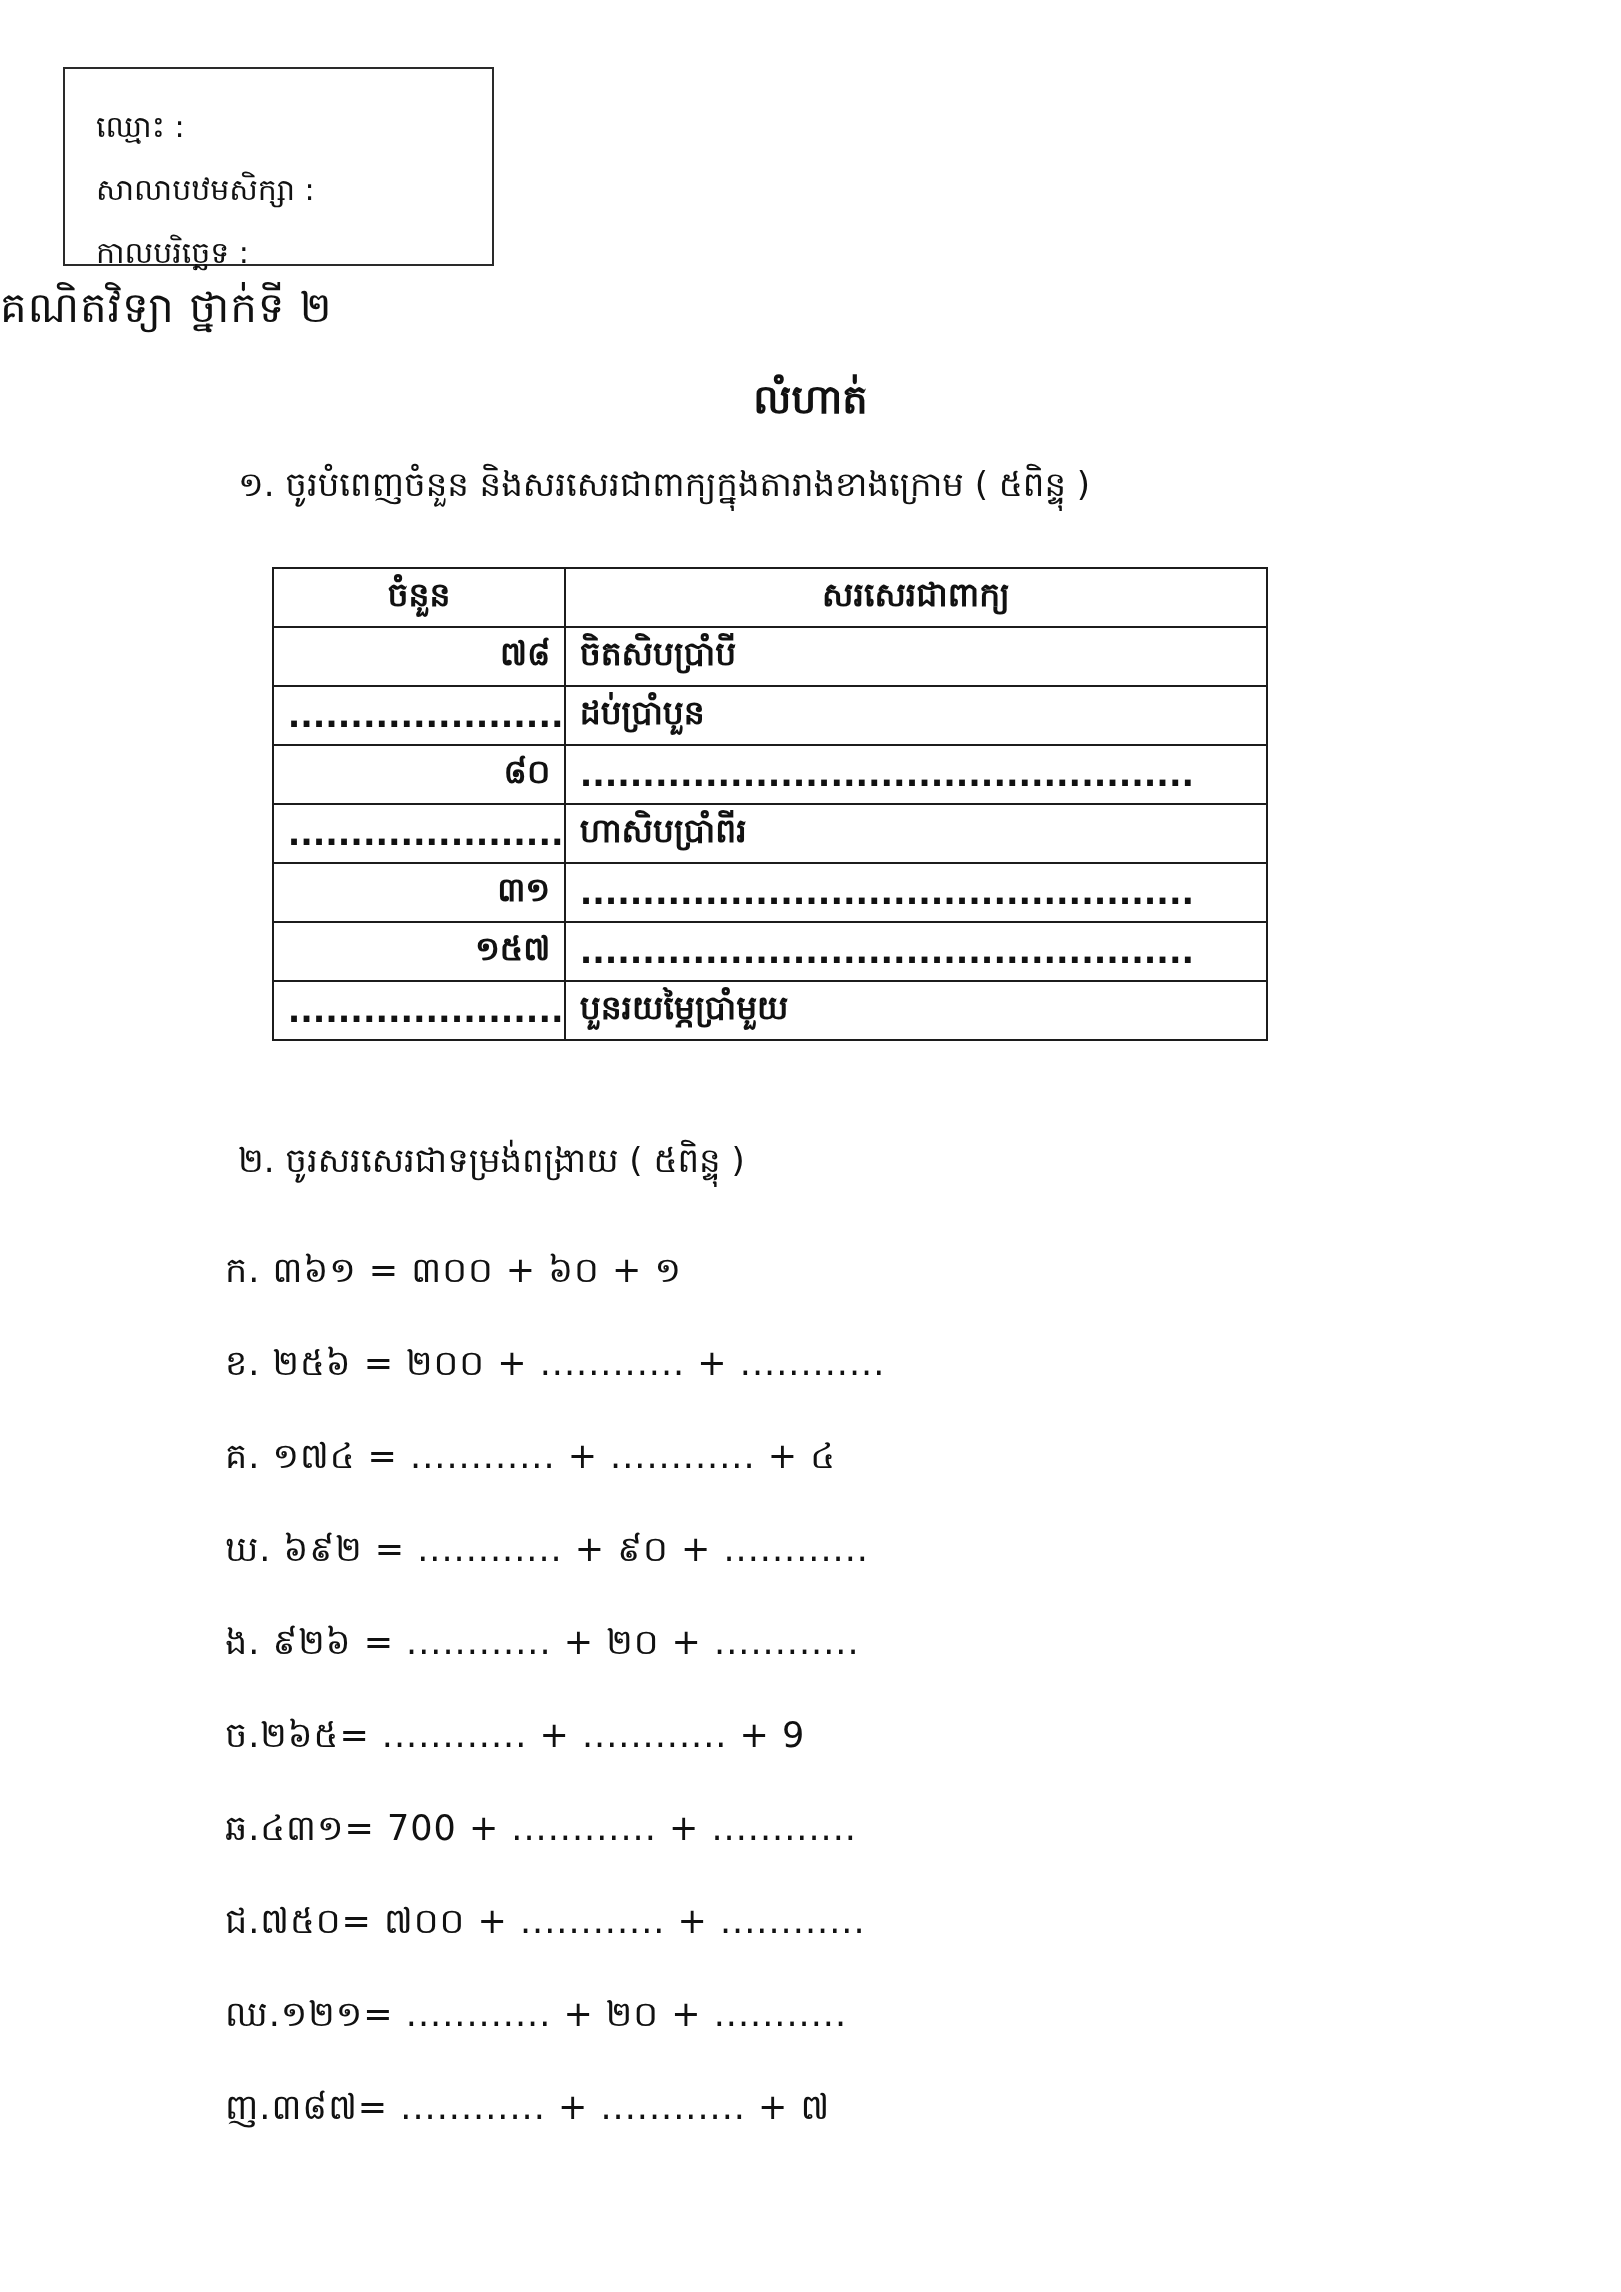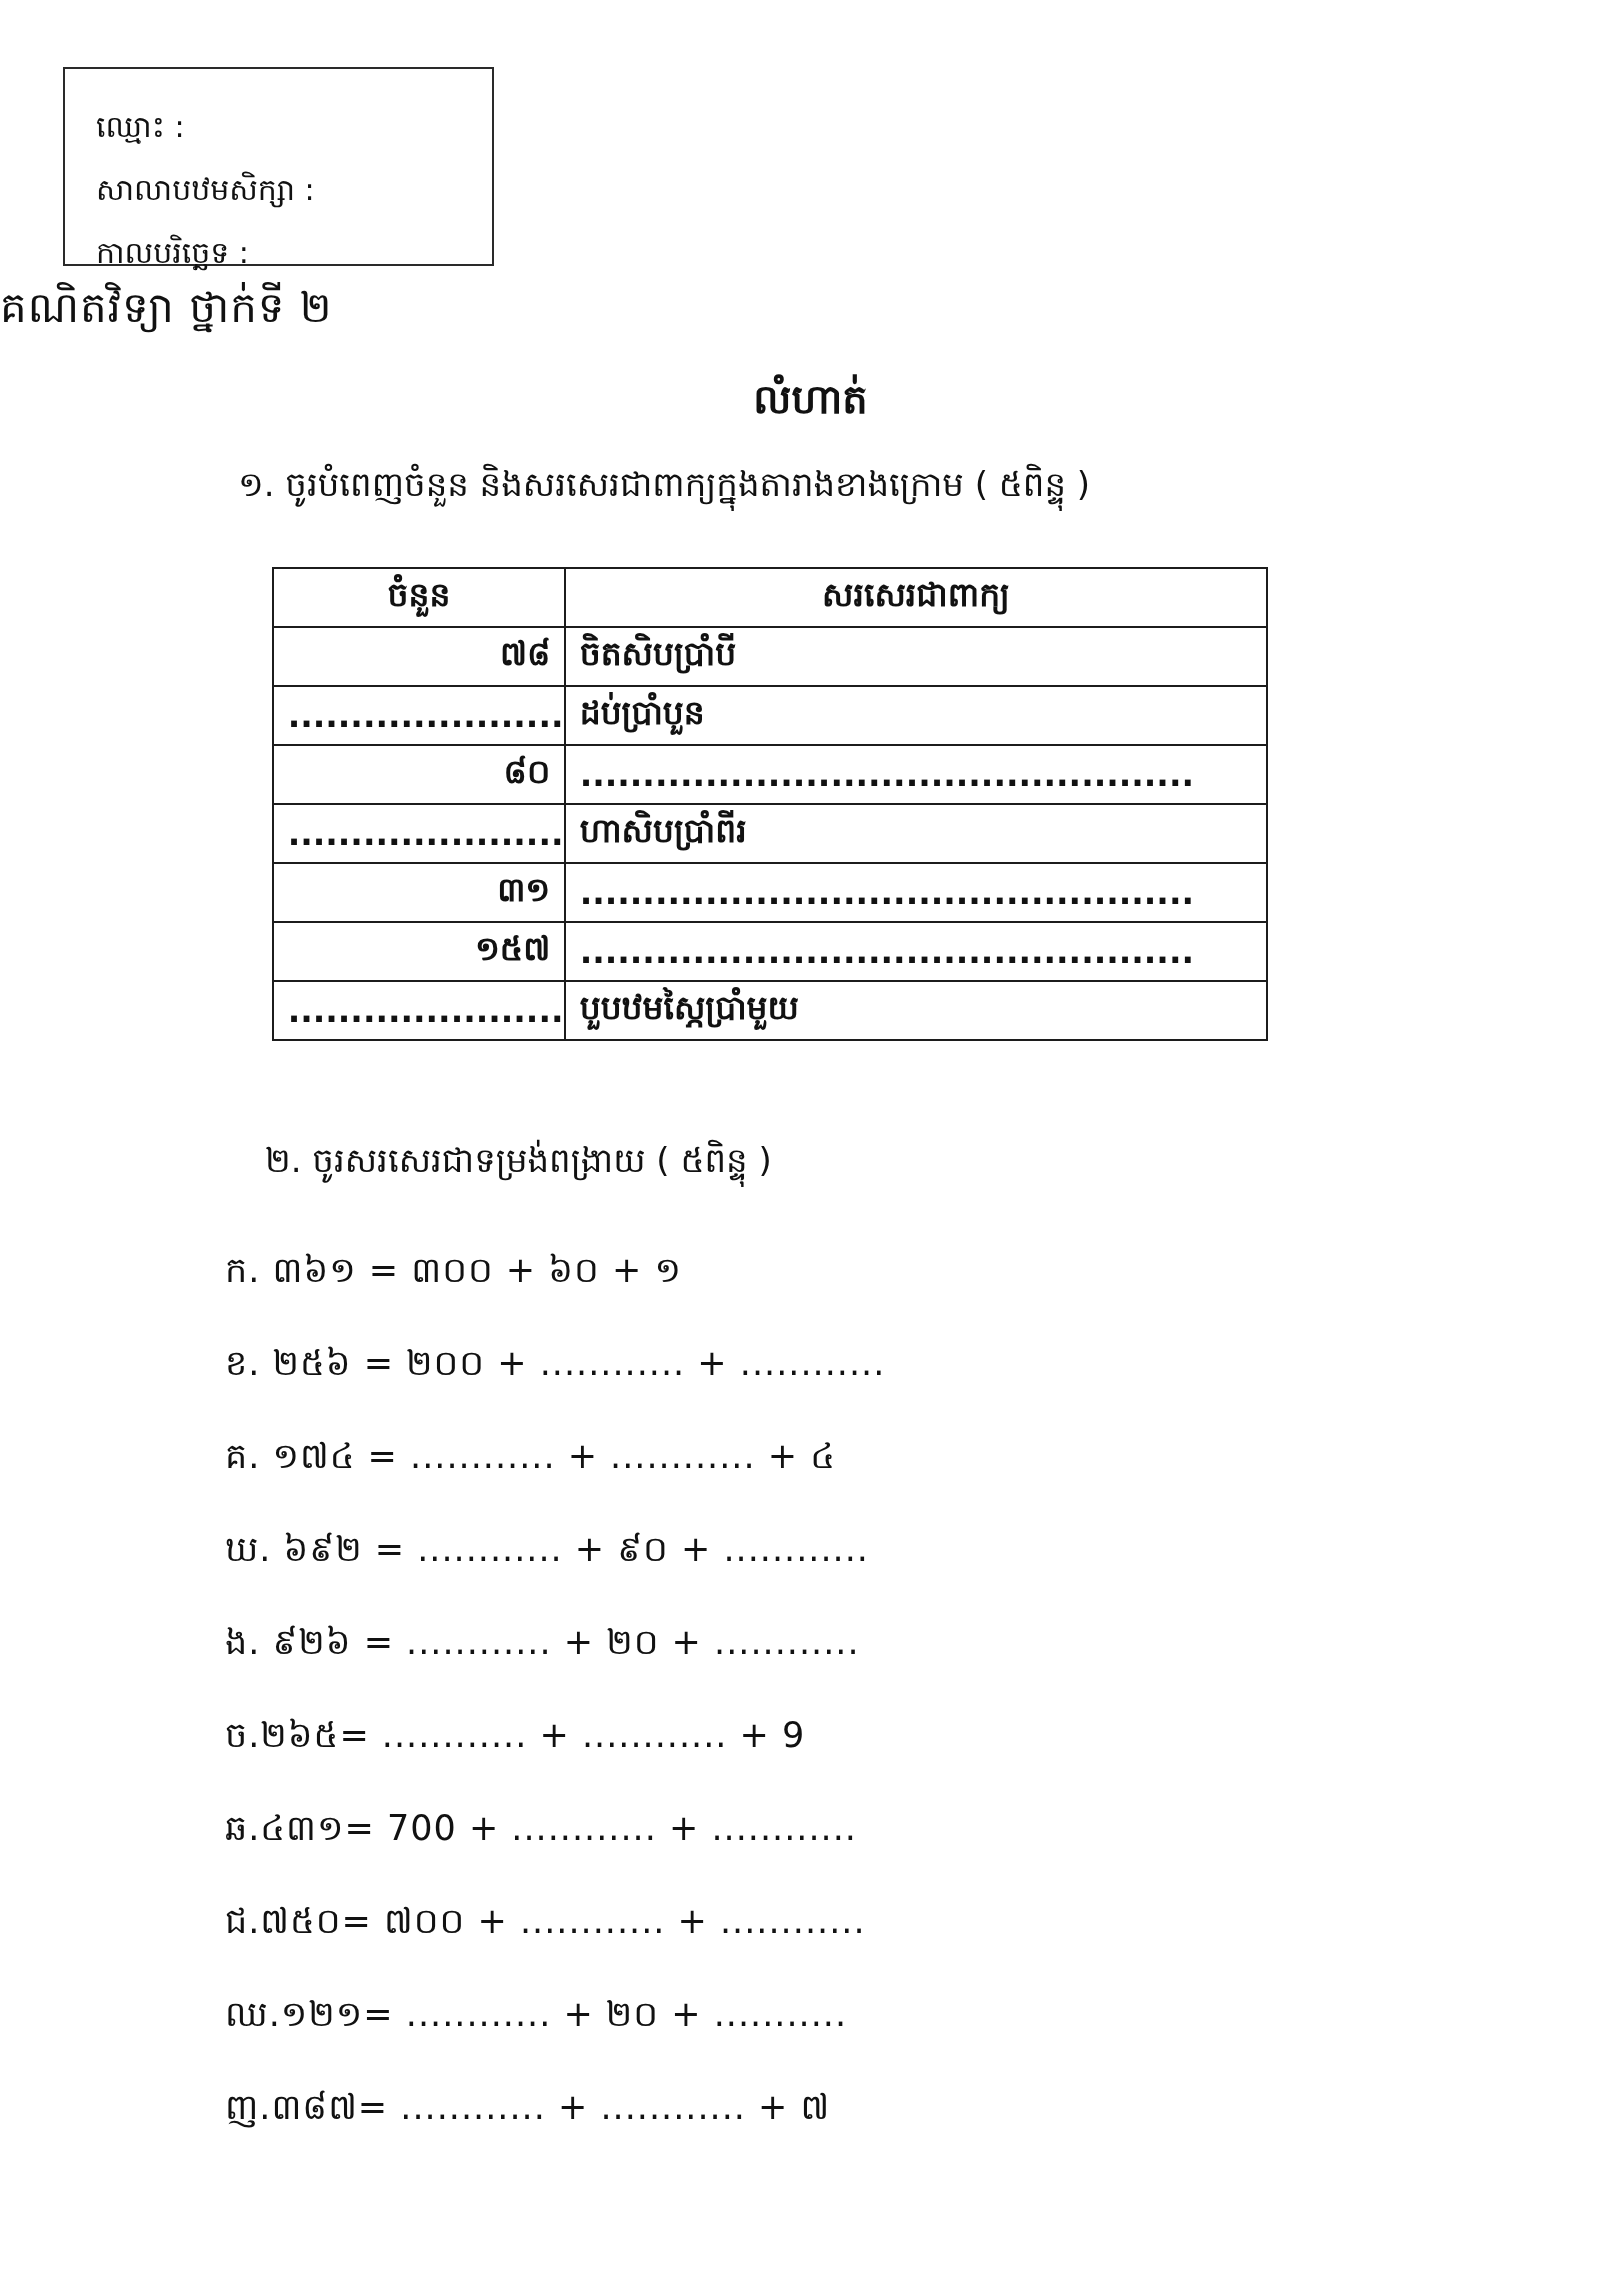--- a/index.html
+++ b/index.html
@@ -73,21 +73,20 @@
   .cell-number { text-align: right; }
   .cell-word   { text-align: left; }
   th.cell-head { text-align: center; }
 
   
   .ex2-instruction {
     position: absolute;
     left: 238px; top: 1139px;
     font-size: 34px;
     white-space: nowrap;
-    margin-left: 27px;
   }
   .eq-list {
     position: absolute;
     left: 225px; top: 1227px;
     width: 1078px;
   }
   .eq-line {
     height: 93px;
     display: flex;
     align-items: center;
@@ -141,21 +140,21 @@
       <tr>
         <td class="cell-number">៣១</td>
         <td class="cell-word">.................................................</td>
       </tr>
       <tr>
         <td class="cell-number">១៥៧</td>
         <td class="cell-word">.................................................</td>
       </tr>
       <tr>
         <td class="cell-number">..............................</td>
-        <td class="cell-word">បួបឋមស្ភៃប្រាំមួយ</td>
+        <td class="cell-word">បួនរយម្ភៃប្រាំមួយ</td>
       </tr>
     </tbody>
   </table>
 
   <div class="ex2-instruction">២. ចូរសរសេរជាទម្រង់ពង្រាយ ( ៥ពិន្ទុ )</div>
 
   <div class="eq-list">
     <div class="eq-line">ក. ៣៦១ = ៣០០ + ៦០  + ១</div>
     <div class="eq-line">ខ. ២៥៦ = ២០០ + ............ + ............</div>
     <div class="eq-line">គ. ១៧៤ = ............ + ............ + ៤</div>

